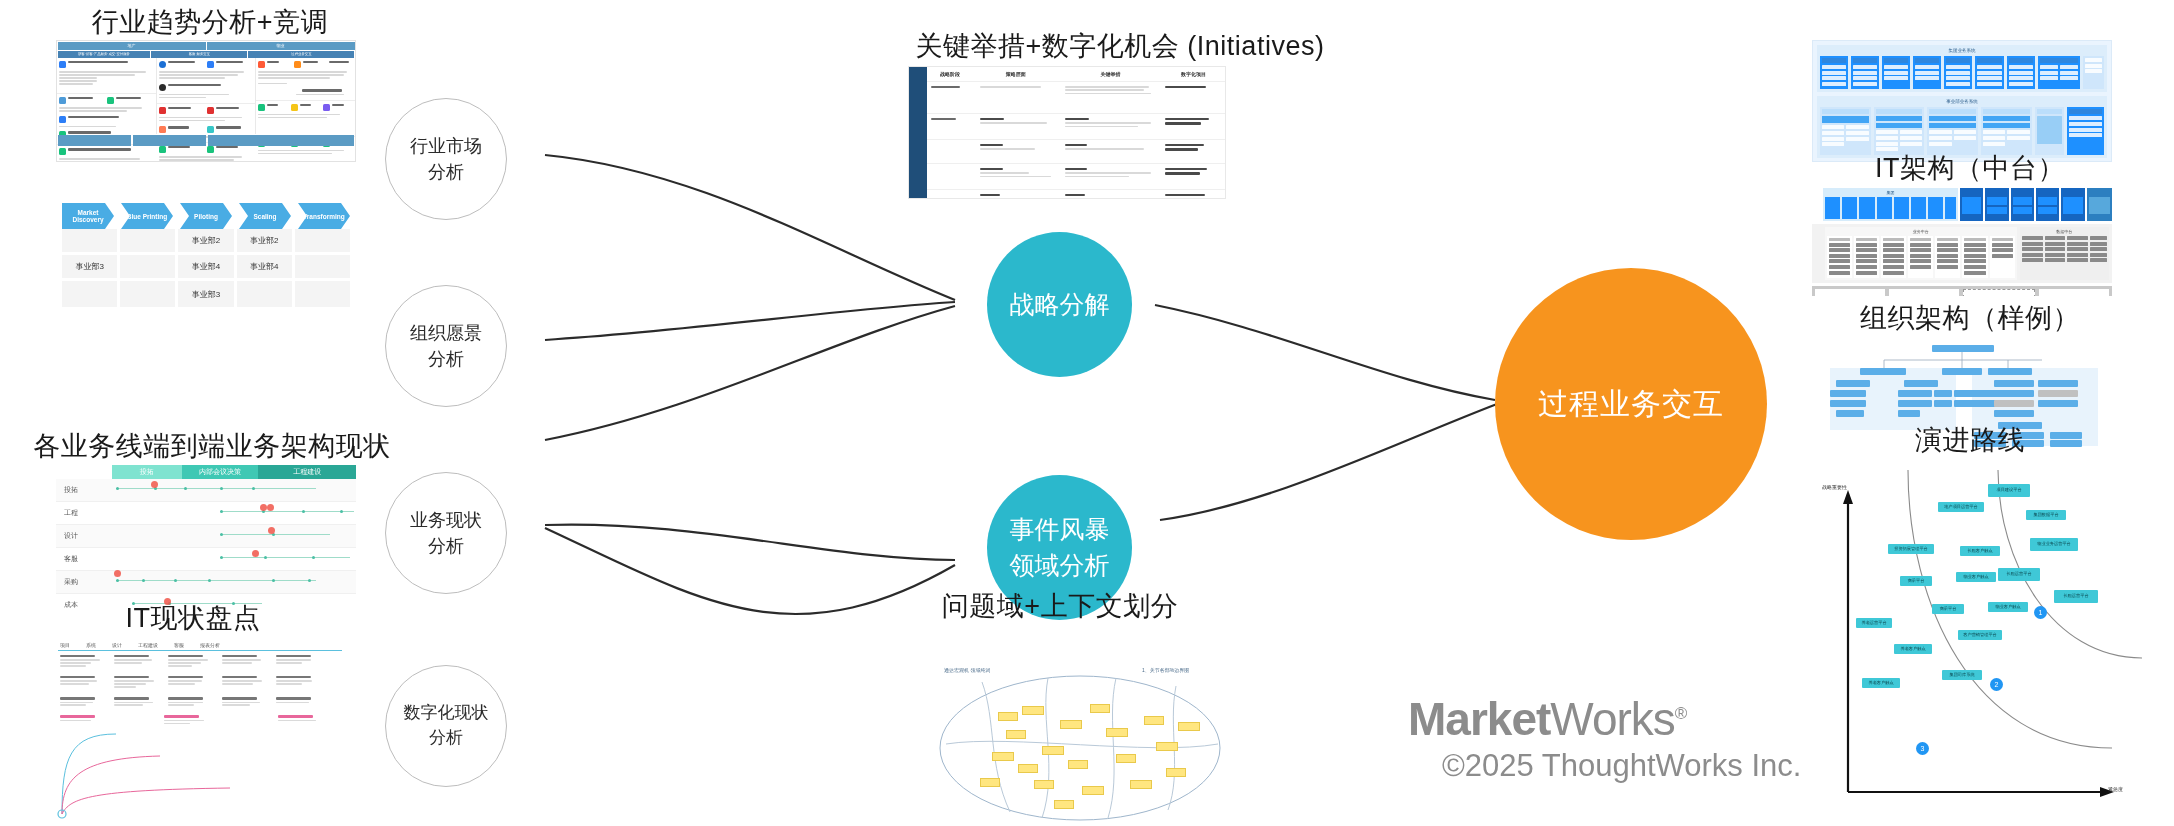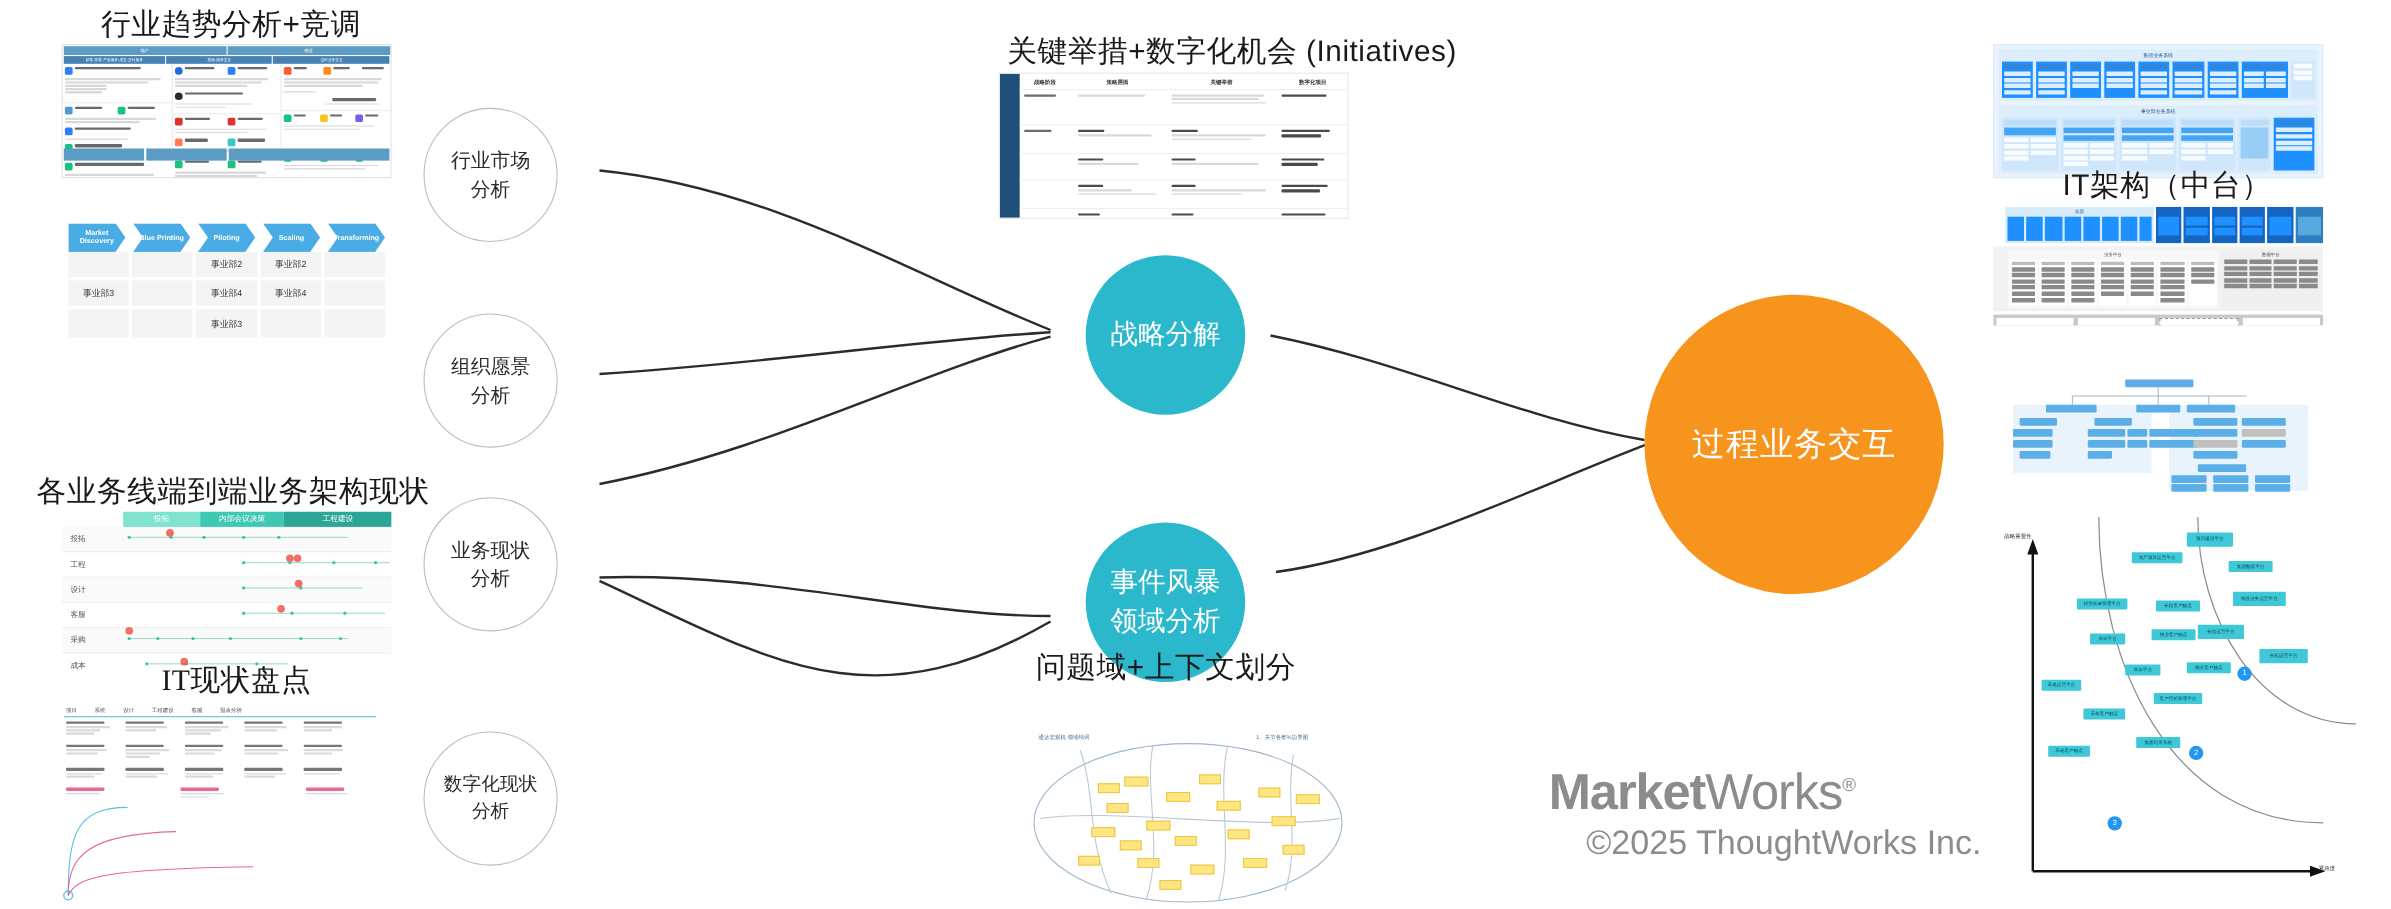--- a/index.html
+++ b/index.html
@@ -503,21 +503,21 @@
           <div class="tline" style="left:20px; width:130px;"></div>
         <div class="dot" style="left:20px;"></div>
           <div class="dot" style="left:56px;"></div>
           <div class="dot" style="left:120px;"></div>
         <div class="rdot" style="left:52px; top:4px;"></div>
         </div>
       </div>
 
   </div>
 
-  <div class="title" style="left:65px; top:600px; width:300px;font-family:Liberation Serif, serif;">IT现状盘点</div>
+  <div class="title" style="left:43px; top:600px; width:300px;">IT现状盘点</div>
   <div class="thumb t4" style="left:50px; top:638px; width:300px; height:188px;">
     <svg width="300" height="188" style="position:absolute; left:0; top:0;">
       <path d="M12,176 C12,120 20,96 66,96" stroke="#5BC0DE" stroke-width="1" fill="none"></path>
       <path d="M12,176 C12,140 30,120 110,118" stroke="#E8679B" stroke-width="1" fill="none"></path>
       <path d="M12,176 C20,160 40,152 180,150" stroke="#E8679B" stroke-width="1" fill="none"></path>
       <circle cx="12" cy="176" r="4" fill="none" stroke="#5BC0DE" stroke-width="1.2"></circle>
     </svg>
     <div class="tabs">
         <span>项目</span>
         <span>系统</span>
@@ -628,21 +628,21 @@
   </div>
 
   <div class="scircle" style="left:385px; top:98px; width:122px; height:122px;">
     <div><span>行业市场</span><br>
          <span>分析</span></div>
   </div>
   <div class="scircle" style="left:385px; top:285px; width:122px; height:122px;">
     <div><span>组织愿景</span><br>
          <span>分析</span></div>
   </div>
-  <div class="scircle" style="left:385px; top:452px; width:122px; height:122px;">
+  <div class="scircle" style="left:385px; top:472px; width:122px; height:122px;">
     <div><span>业务现状</span><br>
          <span>分析</span></div>
   </div>
   <div class="scircle" style="left:385px; top:665px; width:122px; height:122px; font-size:17px;">
     <div><span>数字化现状</span><br>
          <span>分析</span></div>
   </div>
 
   <div class="title" style="left:900px; top:28px; width:440px;">关键举措+数字化机会 (Initiatives)</div>
   <div class="thumb t5" style="left:908px; top:66px; width:318px; height:133px;">
@@ -1092,20 +1092,21 @@
       </div>
     </div>
     <div class="botband">
       <div class="bb2"></div>
       <div class="bb2"></div>
       <div class="bb2" style="border:1px dashed #999;"></div>
       <div class="bb2"></div>
     </div>
   </div>
 
+  <div class="title" style="left:1830px; top:300px; width:280px;">组织架构（样例）</div>
   <div class="thumb t9" style="left:1812px; top:338px; width:300px; height:110px;">
     <svg width="300" height="110" style="position:absolute; left:0; top:0;">
       <line x1="150" y1="14" x2="150" y2="22" stroke="#9ab" stroke-width=".8"></line>
       <line x1="72" y1="22" x2="230" y2="22" stroke="#9ab" stroke-width=".8"></line>
       <line x1="72" y1="22" x2="72" y2="30" stroke="#9ab" stroke-width=".8"></line>
       <line x1="150" y1="22" x2="150" y2="30" stroke="#9ab" stroke-width=".8"></line>
       <line x1="196" y1="22" x2="196" y2="30" stroke="#9ab" stroke-width=".8"></line>
       <line x1="44" y1="40" x2="112" y2="40" stroke="#9ab" stroke-width=".8"></line>
       <line x1="44" y1="40" x2="44" y2="48" stroke="#9ab" stroke-width=".8"></line>
       <line x1="112" y1="40" x2="112" y2="48" stroke="#9ab" stroke-width=".8"></line>
@@ -1140,20 +1141,21 @@
     <div class="onode" style="left:226px; top:62px; width:40px;"></div>
     <div class="onode" style="left:186px; top:84px; width:44px;"></div>
     <div class="onode" style="left:162px; top:94px; width:32px;"></div>
     <div class="onode" style="left:200px; top:94px; width:32px;"></div>
     <div class="onode" style="left:238px; top:94px; width:32px;"></div>
     <div class="onode" style="left:162px; top:102px; width:32px;"></div>
     <div class="onode" style="left:200px; top:102px; width:32px;"></div>
     <div class="onode" style="left:238px; top:102px; width:32px;"></div>
   </div>
 
+  <div class="title" style="left:1850px; top:422px; width:240px;">演进路线</div>
   <div class="thumb t10" style="left:1812px; top:462px; width:330px; height:360px;">
     <svg width="330" height="360" style="position:absolute; left:0; top:0;">
 
       <line x1="36" y1="40" x2="36" y2="330" stroke="#111" stroke-width="2.2"></line>
       <line x1="36" y1="330" x2="290" y2="330" stroke="#111" stroke-width="2.2"></line>
       <polygon points="36,28 31,42 41,42" fill="#111"></polygon>
       <polygon points="302,330 288,325 288,335" fill="#111"></polygon>
 
       <path d="M96,8 C96,140 160,286 300,286" fill="none" stroke="#8a8a8a" stroke-width="1.1"></path>
       <path d="M186,8 C186,100 240,196 330,196" fill="none" stroke="#8a8a8a" stroke-width="1.1"></path>

